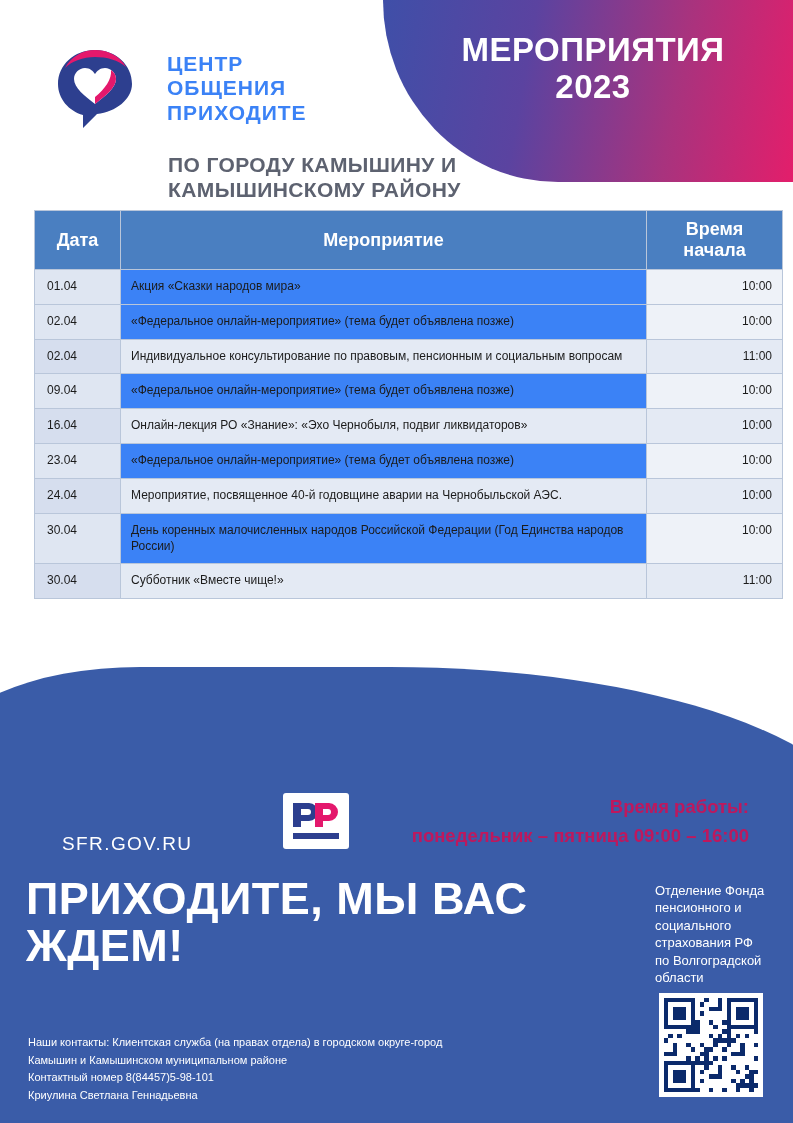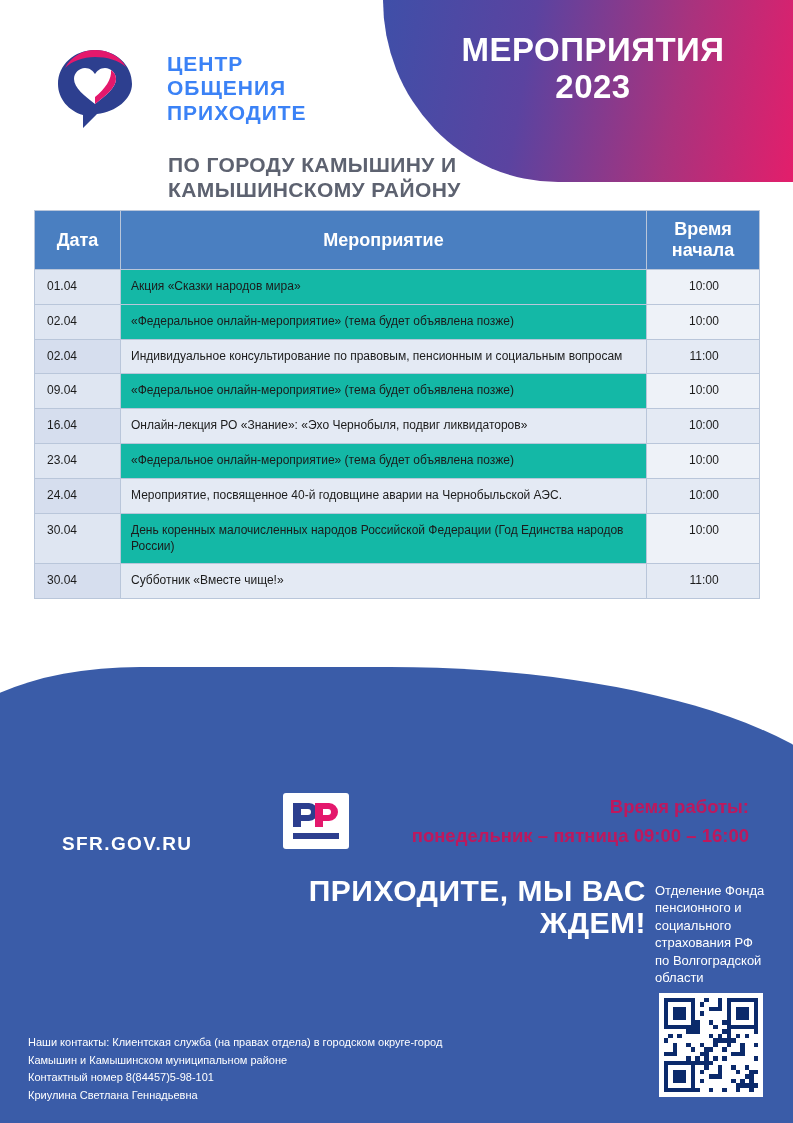--- a/index.html
+++ b/index.html
@@ -94,41 +94,41 @@
     color: #ffffff;
     font-size: 18px;
     font-weight: bold;
     padding: 8px 6px;
     border: 1px solid #b9c6da;
     text-align: center;
     vertical-align: middle;
   }
   table.schedule th.col-date { width: 86px; }
   table.schedule th.col-event { width: 526px; }
-  table.schedule th.col-time { width: 113px; }
+  table.schedule th.col-time { width: 136px; }
   table.schedule td {
     border: 1px solid #b9c6da;
     font-size: 12px;
     color: #1b1b1b;
     padding: 9px 10px;
     vertical-align: top;
     line-height: 1.32;
   }
   table.schedule td.cell-date {
     background: #dfe6f2;
     text-align: left;
     padding-left: 12px;
     white-space: nowrap;
   }
   table.schedule td.cell-event {
-    background: #14b8a6;
+    background: #3b82f6;
   }
   table.schedule td.cell-time {
     background: #eef2f8;
-    text-align: center;
+    text-align: right;
     padding-left: 12px;
     white-space: nowrap;
   }
   table.schedule tr.alt td.cell-event,
   table.schedule tr.alt td.cell-time { background: #e4eaf4; }
   table.schedule tr.alt td.cell-date { background: #d6deee; }
 
   
   .footer {
     position: absolute;
@@ -155,21 +155,21 @@
     border-top-right-radius: 480px 170px;
     border-top-left-radius: 200px 90px;
   }
   .sfr-url {
     position: absolute;
     left: 62px;
     top: 88px;
     color: #ffffff;
     font-size: 19px;
     letter-spacing: 1.4px;
-    font-weight: bold;
+    font-weight: normal;
   }
   .sfr-logo {
     position: absolute;
     left: 283px;
     top: 48px;
     width: 66px;
     height: 56px;
   }
   .hours {
     position: absolute;
@@ -180,25 +180,24 @@
     font-size: 18.5px;
     font-weight: bold;
     line-height: 1.55;
   }
   .come-title {
     position: absolute;
     left: 26px;
     top: 130px;
     color: #ffffff;
     font-weight: bold;
-    font-size: 30px;
+    font-size: 45px;
     line-height: 1.05;
     letter-spacing: 0.5px;
     width: 620px;
-    text-align: right;
   }
   .contacts {
     position: absolute;
     left: 28px;
     bottom: 18px;
     color: #ffffff;
     font-size: 11px;
     line-height: 1.62;
     width: 600px;
   }

